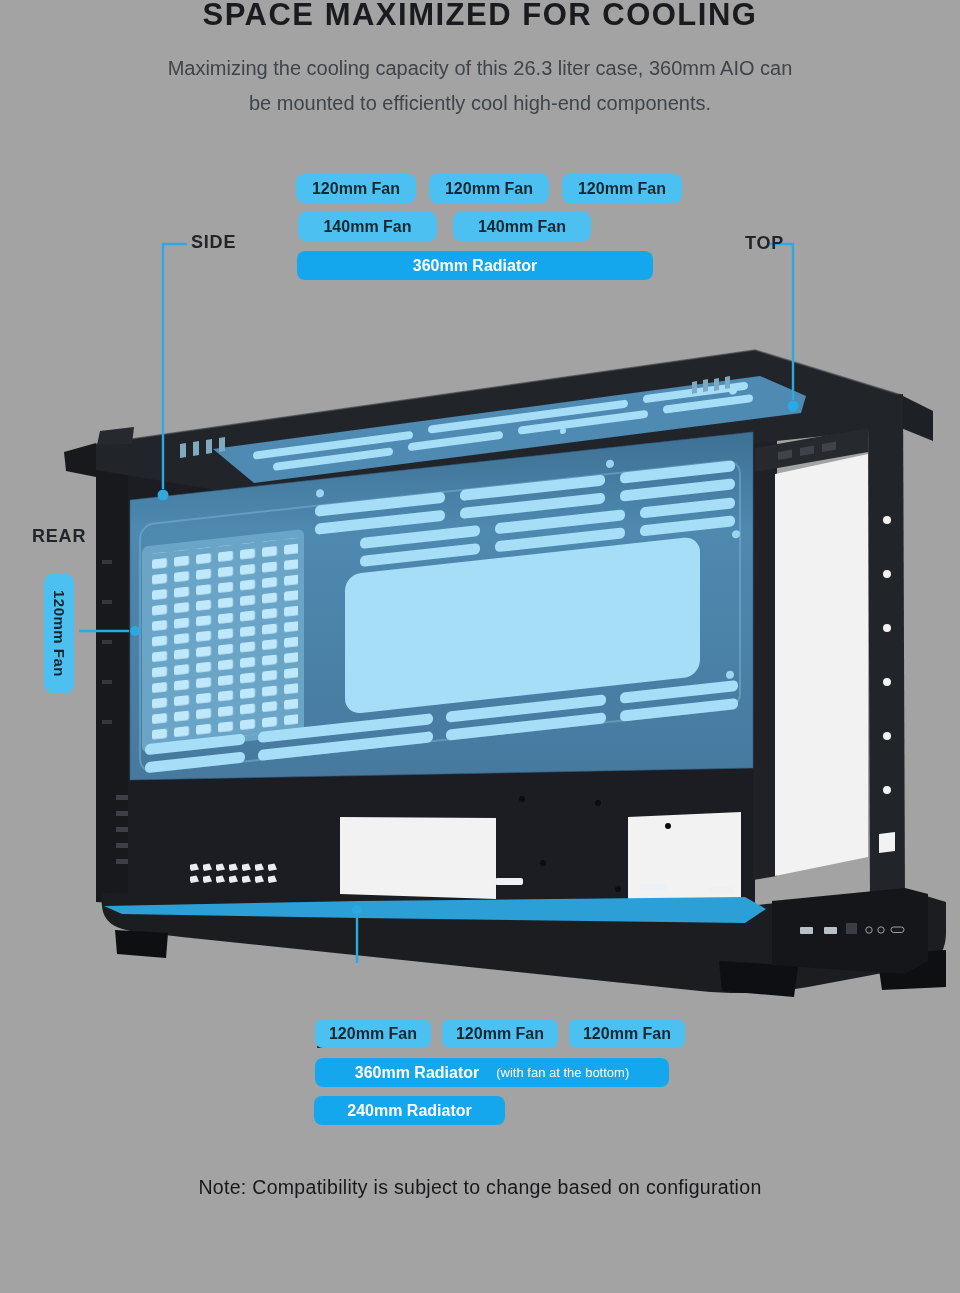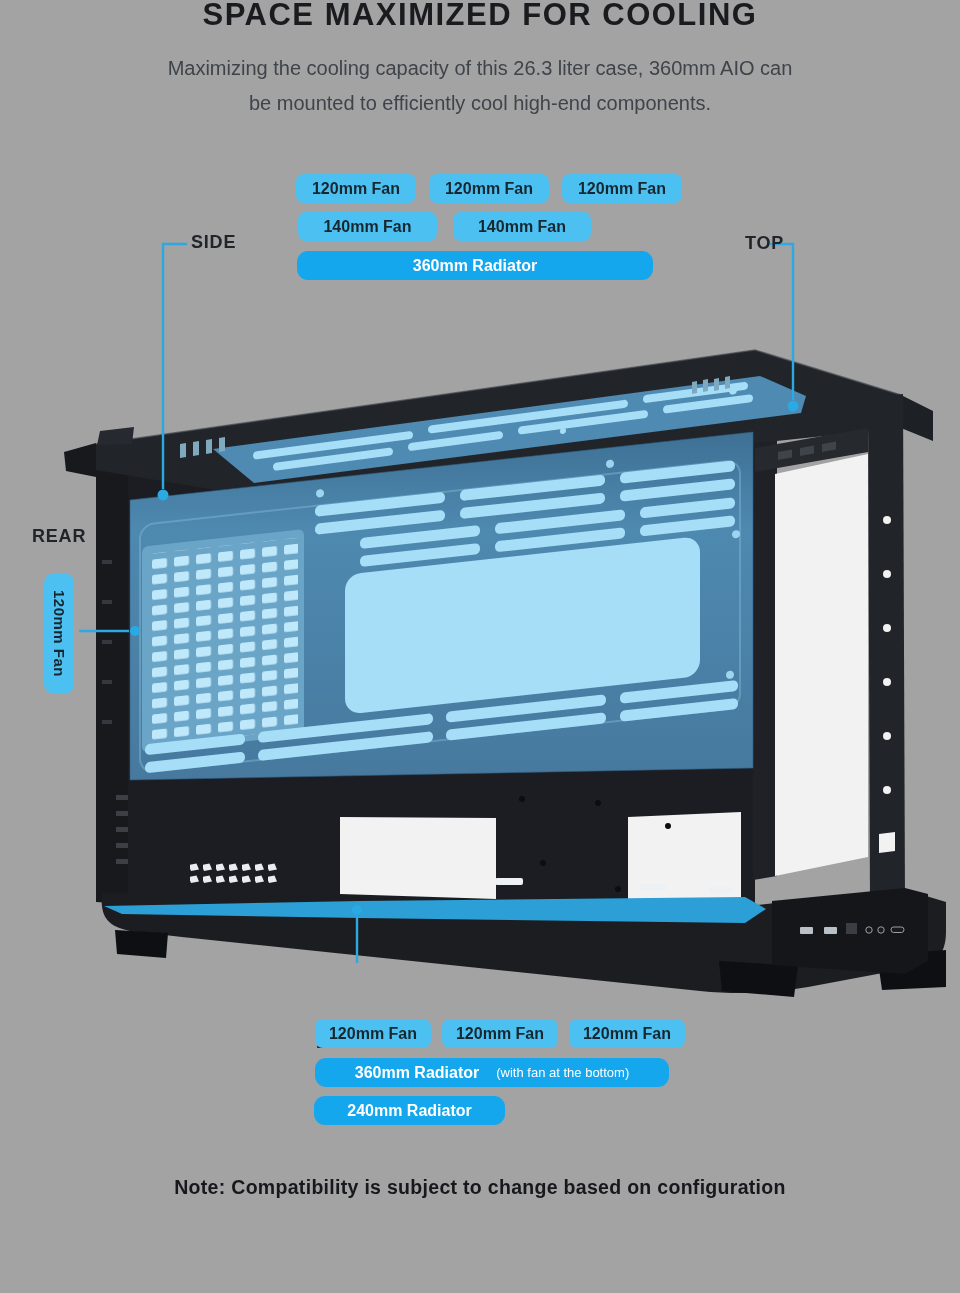--- a/index.html
+++ b/index.html
@@ -6,27 +6,27 @@
   body{background:#f2f2f3;font-family:"Liberation Sans", sans-serif;}
   .page{position:relative;width:960px;height:1293px;margin:0 auto;background:#a3a3a3;overflow:hidden;}
   .title{position:absolute;top:-3px;left:0;right:0;text-align:center;
          font-size:31px;font-weight:bold;letter-spacing:1.5px;color:#1a1b1e;}
   .subtitle{position:absolute;top:51px;left:0;right:0;text-align:center;
             font-size:20px;line-height:35px;color:#3f444a;}
   .dlabel{position:absolute;font-size:18px;font-weight:bold;color:#212429;letter-spacing:0.8px;}
   .badge{position:absolute;height:29px;border-radius:8px;display:flex;align-items:center;
          justify-content:center;font-size:16px;font-weight:bold;box-sizing:border-box;}
   .badge.light{background:#4dc0f2;color:#16272f;}
-  .badge.dark{background:#15a7ed;color:#ffffff;border-radius:11px;}
+  .badge.dark{background:#15a7ed;color:#ffffff;}
   .badge .small{font-size:13px;font-weight:normal;margin-left:17px;}
   .vbadge{position:absolute;left:44px;top:573px;width:30px;height:121px;border-radius:10px;
           background:#4dc0f2;color:#16272f;display:flex;align-items:center;justify-content:center;
           writing-mode:vertical-rl;text-orientation:mixed;font-size:15px;font-weight:bold;letter-spacing:0.5px;}
   .note{position:absolute;top:1176px;left:0;right:0;text-align:center;
-        font-size:19.5px;font-weight:bold;letter-spacing:0.3px;color:#17181b;}
+        font-size:19.5px;font-weight:normal;letter-spacing:0.3px;color:#17181b;}
   svg.case{position:absolute;left:0;top:0;}
 </style>
 </head>
 <body>
 
 <div class="page">
 
   <div class="title">SPACE MAXIMIZED FOR COOLING</div>
   <div class="subtitle">
     <div>Maximizing the cooling capacity of this 26.3 liter case, 360mm AIO can</div>

